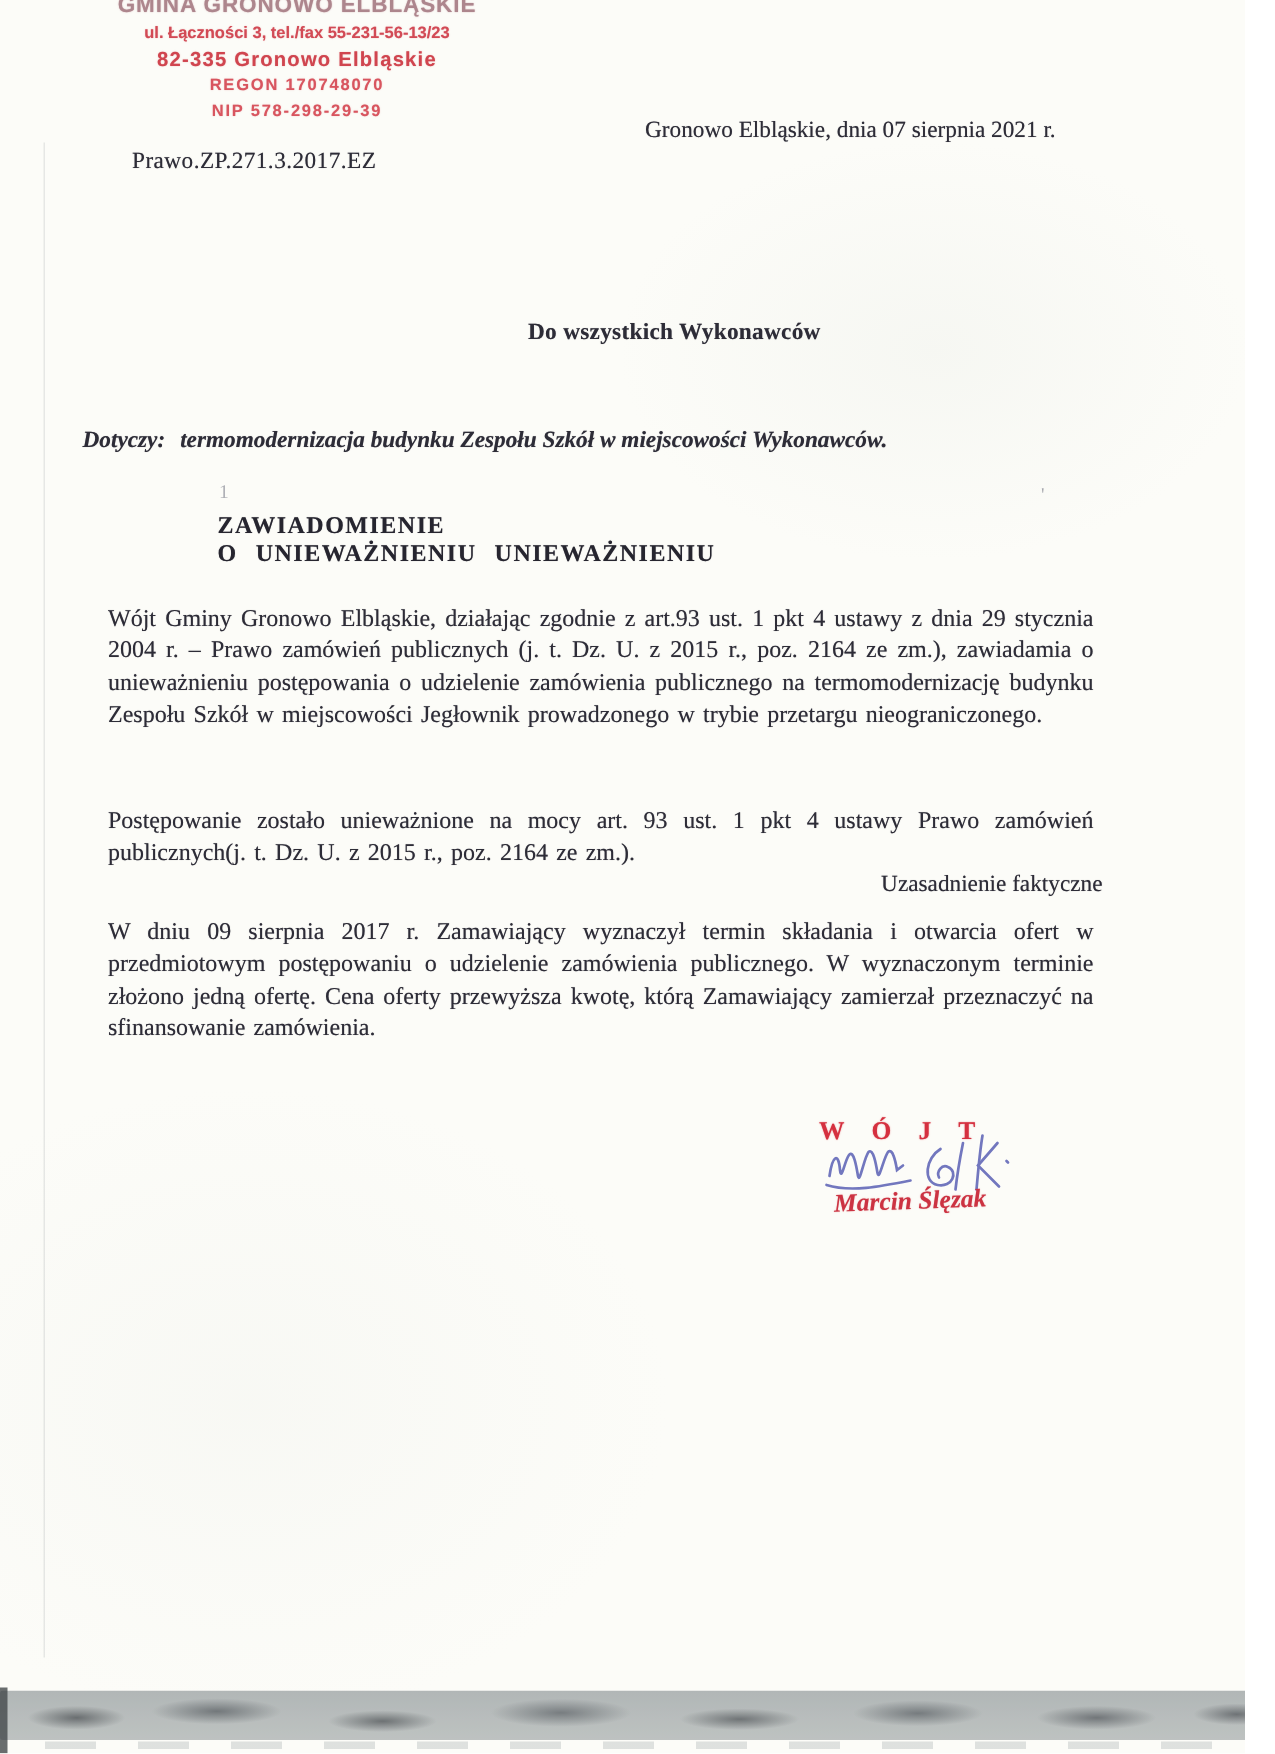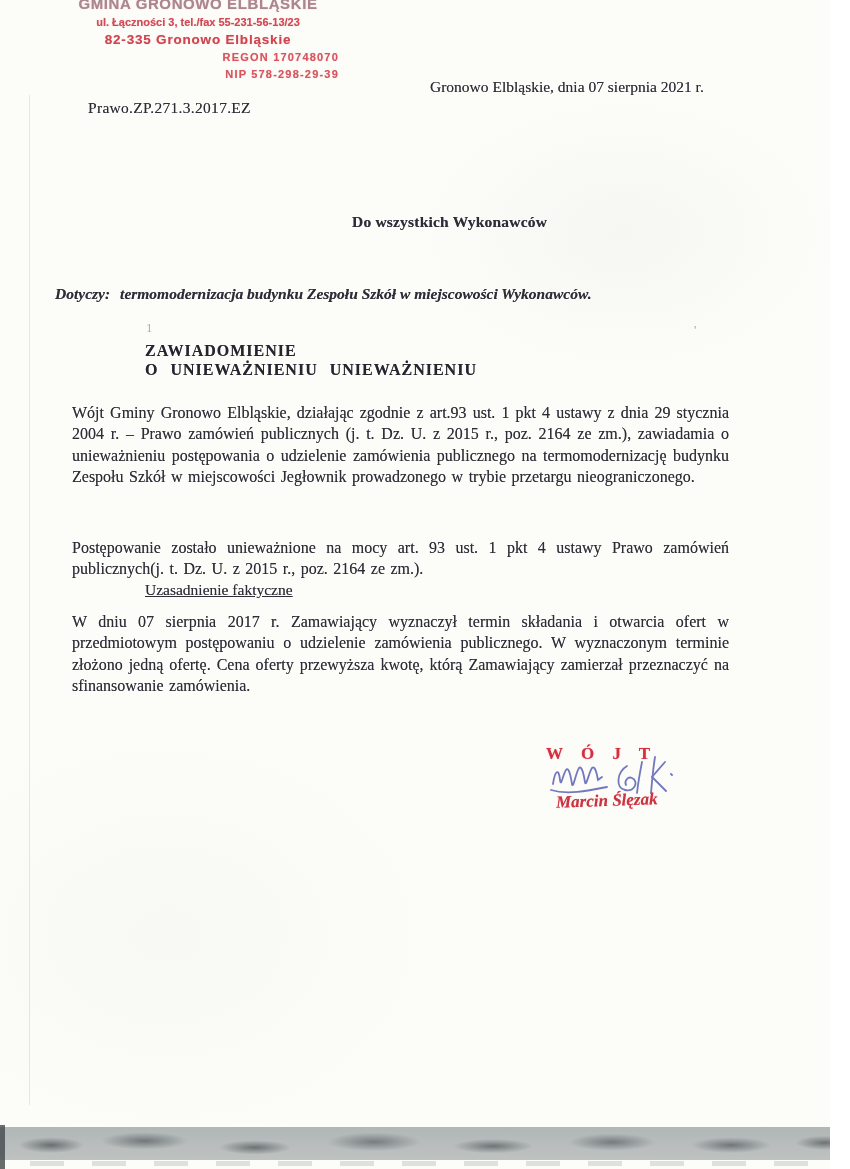--- a/index.html
+++ b/index.html
@@ -15,35 +15,35 @@
   
   .stamp{left:57px;top:-5px;width:282px;text-align:center;
     font-family:"Liberation Sans", sans-serif;line-height:1.25;}
   .stamp-l1{font-size:15px;font-weight:bold;letter-spacing:.6px;color:#ad868d;
     text-shadow:0 0 1px rgba(173,110,120,.55);}
   .stamp-l2{font-size:11px;font-weight:bold;color:#d24a55;margin-top:2px;
     text-shadow:0 0 .8px rgba(210,74,85,.5);}
   .stamp-l3{font-size:13.5px;font-weight:bold;letter-spacing:.8px;color:#d0454f;margin-top:2px;
     text-shadow:0 0 .8px rgba(208,69,79,.5);}
   .stamp-l4,.stamp-l5{font-size:11px;font-weight:bold;letter-spacing:1.2px;color:#d8555f;margin-top:3px;
-    text-shadow:0 0 .8px rgba(216,85,95,.5);text-align:right;}
+    text-shadow:0 0 .8px rgba(216,85,95,.5);}
   .ink{text-shadow:0 0 .5px rgba(45,44,55,.55);}
   .date-line{left:430px;top:78px;font-size:15.5px;}
   .reference{left:88px;top:99px;font-size:15.5px;letter-spacing:.3px;}
   .addressee{left:352px;top:213px;font-size:15.5px;font-weight:bold;letter-spacing:.2px;}
   .subject{left:55px;top:285px;font-size:15.5px;font-weight:bold;font-style:italic;width:680px;}
   .subject .sep{display:inline-block;width:10px;}
   .title-block{left:145px;top:342px;width:590px;color:#26252f;}
   .title-l1{font-size:16px;font-weight:bold;letter-spacing:1px;}
   .title-l2{font-size:16px;font-weight:bold;letter-spacing:1px;word-spacing:7px;margin-top:1px;}
   .para{left:72px;width:657px;font-size:16px;line-height:21.4px;
     text-align:justify;word-spacing:1.5px;}
   .p1{top:402px;}
   .p2{top:537px;}
-  .section-heading{left:145px;top:581px;width:590px;text-align:left;font-size:15.5px;text-decoration:underline;}
+  .section-heading{left:145px;top:581px;width:590px;text-align:right;font-size:15.5px;}
   .p3{top:611px;}
   
   .mark-left{left:146px;top:320px;font-size:13px;color:rgba(110,112,125,.55);}
   .mark-right{left:694px;top:322px;font-size:13px;color:rgba(110,112,125,.6);}
   
   .wojt-stamp{left:546px;top:744px;font-size:17px;font-weight:bold;letter-spacing:7px;
     color:#d5303f;text-shadow:0 0 1px rgba(213,48,63,.6);}
   .sig-svg{left:545px;top:750px;}
   .sig-name{left:556px;top:791px;font-size:17px;font-style:italic;font-weight:600;
     color:#cc3342;transform:rotate(-2deg);text-shadow:0 0 .8px rgba(204,51,66,.55);}
@@ -92,21 +92,21 @@
   <div class="abs title-block">
     <div class="title-l1 ink">ZAWIADOMIENIE</div>
     <div class="title-l2 ink">O UNIEWAŻNIENIU UNIEWAŻNIENIU</div>
   </div>
 
   <div class="abs ink para p1">Wójt Gminy Gronowo Elbląskie, działając zgodnie z art.93 ust. 1 pkt 4 ustawy z dnia 29 stycznia 2004 r. – Prawo zamówień publicznych (j. t. Dz. U. z 2015 r., poz. 2164 ze zm.), zawiadamia o unieważnieniu postępowania o udzielenie zamówienia publicznego na termomodernizację budynku Zespołu Szkół w miejscowości Jegłownik prowadzonego w trybie przetargu nieograniczonego.</div>
   <div class="abs ink para p2">Postępowanie zostało unieważnione na mocy art. 93 ust. 1 pkt 4 ustawy Prawo zamówień publicznych(j. t. Dz. U. z 2015 r., poz. 2164 ze zm.).</div>
 
   <div class="abs ink section-heading">Uzasadnienie faktyczne</div>
 
-  <div class="abs ink para p3">W dniu 07 sierpnia 2017 r. Zamawiający wyznaczył termin składania i otwarcia ofert w przedmiotowym postępowaniu o udzielenie zamówienia publicznego. W wyznaczonym terminie złożono jedną ofertę. Cena oferty przewyższa kwotę, którą Zamawiający zamierzał przeznaczyć na sfinansowanie zamówienia.</div>
+  <div class="abs ink para p3">W dniu 09 sierpnia 2017 r. Zamawiający wyznaczył termin składania i otwarcia ofert w przedmiotowym postępowaniu o udzielenie zamówienia publicznego. W wyznaczonym terminie złożono jedną ofertę. Cena oferty przewyższa kwotę, którą Zamawiający zamierzał przeznaczyć na sfinansowanie zamówienia.</div>
 
   <div class="abs wojt-stamp">W Ó J T</div>
 
   <svg class="abs sig-svg" width="165" height="54" viewBox="0 0 165 54">
     <g fill="none" stroke="#5a60b5" stroke-width="1.8" stroke-linecap="round" opacity="0.85">
       <path d="M8,34 C10,20 14,18 15,30 C16,38 18,24 21,20 C24,16 26,28 27,34 C28,40 31,22 34,18 C37,15 39,26 40,32 C41,38 44,22 47,18 C50,15 52,24 53,30 L57,27"></path>
       <path d="M6,40 C22,45 42,41 62,37"></path>
       <path d="M82,16 C72,22 70,38 80,40 C90,42 94,31 87,28 C83,26 79,31 81,35"></path>
       <path d="M97,12 C95,22 93,34 92,43"></path>
       <path d="M110,7 C108,19 107,32 106,43"></path>

